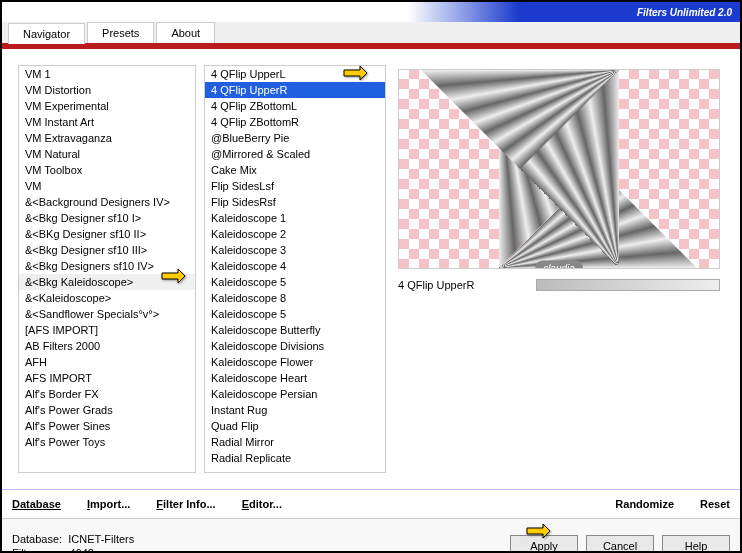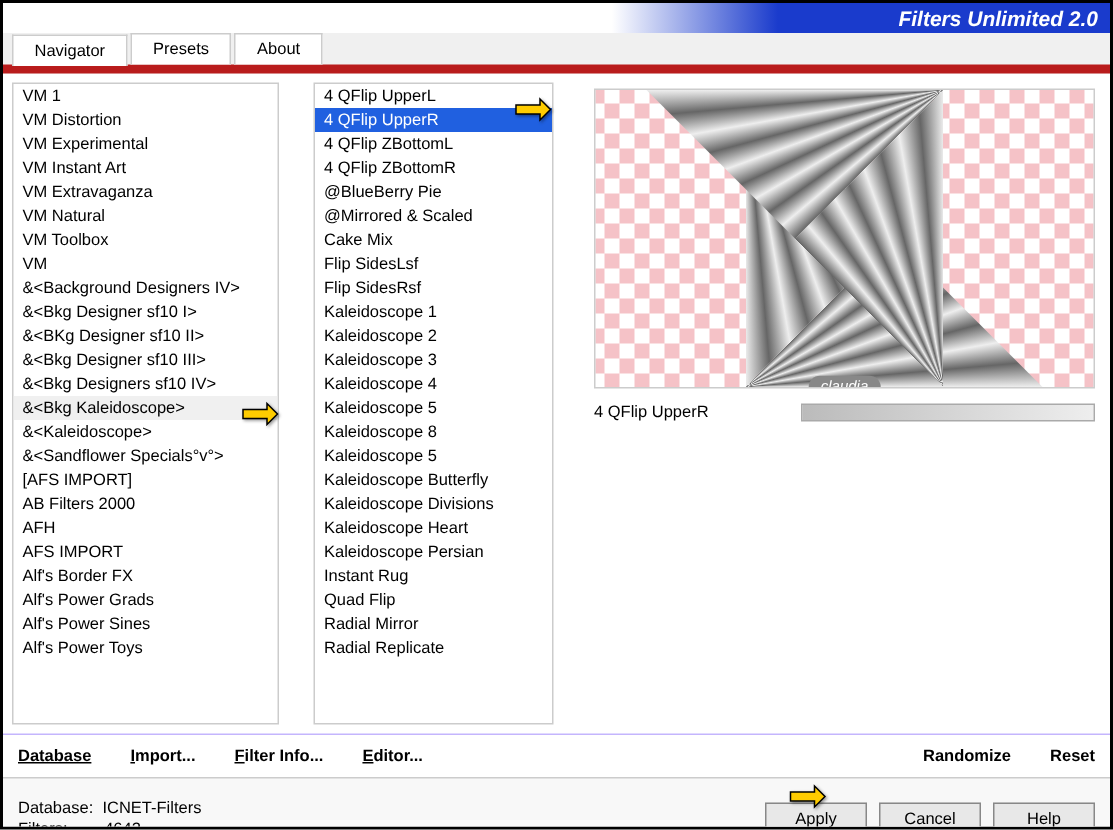--- a/index.html
+++ b/index.html
@@ -1,25 +1,25 @@
 <!DOCTYPE html>
 <html><head>
 <meta charset="utf-8">
 <style>
 * { margin: 0; padding: 0; box-sizing: border-box; font-family: "Segoe UI", Tahoma, sans-serif; font-size: 11px; }
 body { background: #fff; width: 742px; height: 553px; position: relative; border: 2px solid #000; }
 .header-bar { height: 20px; background: linear-gradient(90deg, #fff 0%, #fff 55%, #1a3bcc 70%, #1a3bcc 100%); display: flex; justify-content: flex-end; align-items: center; padding-right: 8px; }
-.header-title { color: #fff; font-weight: bold; font-style: italic; font-size: 14px; }
+.header-title { color: #fff; font-weight: bold; font-style: italic; font-size: 10px; }
 .tabs { display: flex; border-bottom: 6px solid #b91c1c; padding-left: 6px; background: #f0f0f0; }
 .tab { padding: 4px 14px; border: 1px solid #ccc; border-bottom: none; background: #fff; margin-right: 2px; cursor: pointer; }
 .tab.active { background: #fff; font-weight: normal; position: relative; top: 1px; }
-.main { display: flex; height: 440px; padding: 6px; gap: 23px; }
+.main { display: flex; height: 440px; padding: 16px; gap: 8px; }
 .list-panel { border: 1px solid #ccc; overflow-y: scroll; background: #fff; }
 .list-left { width: 178px; }
-.list-right { width: 160px; }
+.list-right { width: 182px; }
 .list-item { padding: 2px 6px; white-space: nowrap; cursor: pointer; color: #000; }
 .list-item.selected-bg { background: #f0f0f0; }
 .list-item.selected-blue { background: #2060e0; color: #fff; }
 .preview-pane { flex: 1; display: flex; flex-direction: column; padding: 4px; }
 .preview-img { height: 200px; border: 1px solid #ccc; background: repeating-conic-gradient(#f5c2c7 0% 25%, #fff 0% 50%) 50% / 20px 20px; position: relative; overflow: hidden; }
 .fan { position: absolute; width: 280px; height: 280px; background: conic-gradient(from 0deg, #666 0deg, #eee 5deg, #666 10deg, #eee 15deg, #666 20deg, #eee 25deg, #666 30deg, #eee 35deg, #666 40deg, #eee 45deg, transparent 45deg, transparent 360deg); }
 .fan-tl { top: -140px; left: -40px; transform: rotate(135deg); }
 .fan-tr { top: -140px; right: -40px; transform: rotate(225deg); }
 .fan-bl { bottom: -140px; left: -40px; transform: rotate(45deg); }
 .fan-br { bottom: -140px; right: -40px; transform: rotate(-45deg); }
@@ -92,20 +92,21 @@
       <div class="list-item">Flip SidesRsf</div>
       <div class="list-item">Kaleidoscope 1</div>
       <div class="list-item">Kaleidoscope 2</div>
       <div class="list-item">Kaleidoscope 3</div>
       <div class="list-item">Kaleidoscope 4</div>
       <div class="list-item">Kaleidoscope 5</div>
       <div class="list-item">Kaleidoscope 8</div>
       <div class="list-item">Kaleidoscope 5</div>
       <div class="list-item">Kaleidoscope Butterfly</div>
       <div class="list-item">Kaleidoscope Divisions</div>
+      <div class="list-item">Kaleidoscope Flower</div>
       <div class="list-item">Kaleidoscope Heart</div>
       <div class="list-item">Kaleidoscope Persian</div>
       <div class="list-item">Instant Rug</div>
       <div class="list-item">Quad Flip</div>
       <div class="list-item">Radial Mirror</div>
       <div class="list-item">Radial Replicate</div>
     </div>
   <div class="preview-pane">
     <div class="preview-img">
       <div class="fan fan-tl"></div>

